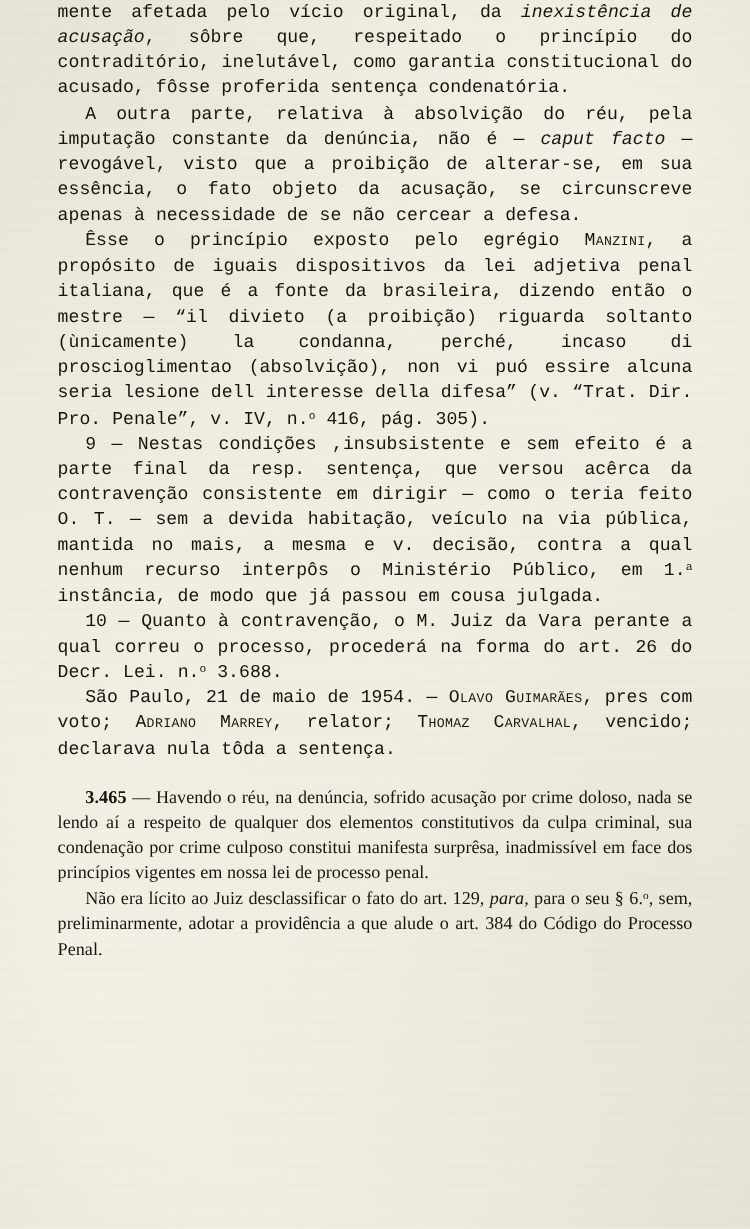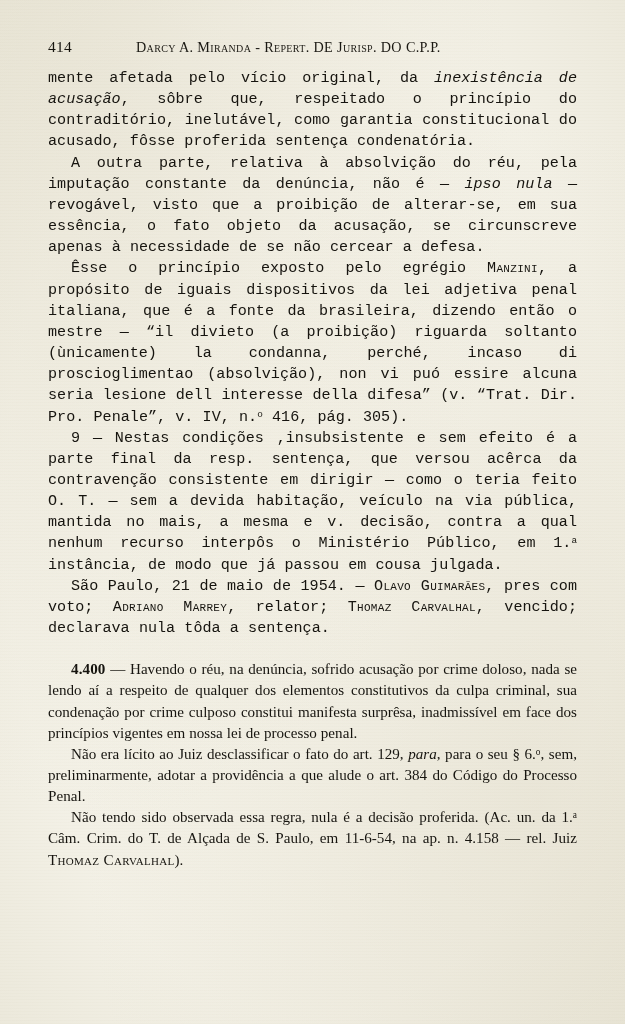--- a/index.html
+++ b/index.html
@@ -108,48 +108,44 @@
   }
 
   .gap-entry { height: 20px; }
 </style>
 </head>
 <body>
 
 <div class="page">
   <div class="content">
 
-    <div class="running-head">
-      <span class="folio">414</span>
-      <span class="head-title"><span class="cap">D</span>arcy <span class="cap">A</span>. <span class="cap">M</span>iranda - <span class="cap">R</span>epert. <span class="cap">de</span> <span class="cap">J</span>urisp. <span class="cap">do</span> <span class="cap">C.P.P.</span></span>
-    </div>
 
     <div class="body-block">
 
       <p class="para noindent">mente afetada pelo vício original, da <span class="it">inexistência de acusação</span>, sôbre que, respeitado o princípio do contraditório, inelutável, como garantia constitucional do acusado, fôsse proferida sentença condenatória.</p>
 
-      <p class="para indent">A outra parte, relativa à absolvição do réu, pela imputação constante da denúncia, não é — <span class="it">ipso nula</span> — revogável, visto que a proibição de alterar-se, em sua essência, o fato objeto da acusação, se circunscreve apenas à necessidade de se não cercear a defesa.</p>
+      <p class="para indent">A outra parte, relativa à absolvição do réu, pela imputação constante da denúncia, não é — <span class="it">caput facto</span> — revogável, visto que a proibição de alterar-se, em sua essência, o fato objeto da acusação, se circunscreve apenas à necessidade de se não cercear a defesa.</p>
 
       <p class="para indent">Êsse o princípio exposto pelo egrégio <span class="sc"><span class="cap">M</span>anzini</span>, a propósito de iguais dispositivos da lei adjetiva penal italiana, que é a fonte da brasileira, dizendo então o mestre — “il divieto (a proibição) riguarda soltanto (ùnicamente) la condanna, perché, incaso di proscioglimentao (absolvição), non vi puó essire alcuna seria lesione dell interesse della difesa” (v. “Trat. Dir. Pro. Penale”, v. IV, n.<sup class="ord">o</sup> 416, pág. 305).</p>
 
       <p class="para indent">9 — Nestas condições ,insubsistente e sem efeito é a parte final da resp. sentença, que versou acêrca da contravenção consistente em dirigir — como o teria feito O. T. — sem a devida habitação, veículo na via pública, mantida no mais, a mesma e v. decisão, contra a qual nenhum recurso interpôs o Ministério Público, em 1.<sup class="ord">a</sup> instância, de modo que já passou em cousa julgada.</p>
 
+      <p class="para indent">10 — Quanto à contravenção, o M. Juiz da Vara perante a qual correu o processo, procederá na forma do art. 26 do Decr. Lei. n.<sup class="ord">o</sup> 3.688.</p>
 
 
 
       <p class="para indent">São Paulo, 21 de maio de 1954. — <span class="sc"><span class="cap">O</span>lavo <span class="cap">G</span>uimarães</span>, pres com voto; <span class="sc"><span class="cap">A</span>driano <span class="cap">M</span>arrey</span>, relator; <span class="sc"><span class="cap">T</span>homaz <span class="cap">C</span>arvalhal</span>, vencido; declarava nula tôda a sentença.</p>
 
     </div>
 
     <div class="gap-entry"></div>
 
     <div class="entry-block">
 
-      <p class="para indent"><span class="bold">4.400</span> <span>—</span> Havendo o réu, na denúncia, sofrido acusação por crime doloso, nada se lendo aí a respeito de qualquer dos elementos constitutivos da culpa criminal, sua condenação por crime culposo constitui manifesta surprêsa, inadmissível em face dos princípios vigentes em nossa lei de processo penal.</p>
+      <p class="para indent"><span class="bold">3.465</span> <span>—</span> Havendo o réu, na denúncia, sofrido acusação por crime doloso, nada se lendo aí a respeito de qualquer dos elementos constitutivos da culpa criminal, sua condenação por crime culposo constitui manifesta surprêsa, inadmissível em face dos princípios vigentes em nossa lei de processo penal.</p>
 
       <p class="para indent">Não era lícito ao Juiz desclassificar o fato do art. 129, <span class="it">para</span>, para o seu § 6.<sup class="ord">o</sup>, sem, preliminarmente, adotar a providência a que alude o art. 384 do Código do Processo Penal.</p>
 
-      <p class="para indent">Não tendo sido observada essa regra, nula é a decisão proferida. (Ac. un. da 1.<sup class="ord">a</sup> Câm. Crim. do T. de Alçada de S. Paulo, em 11-6-54, na ap. n. 4.158 — rel. Juiz <span class="sc"><span class="cap">T</span>homaz <span class="cap">C</span>arvalhal</span>).</p>
 
     </div>
 
   </div>
 </div>
 
 </body></html>

